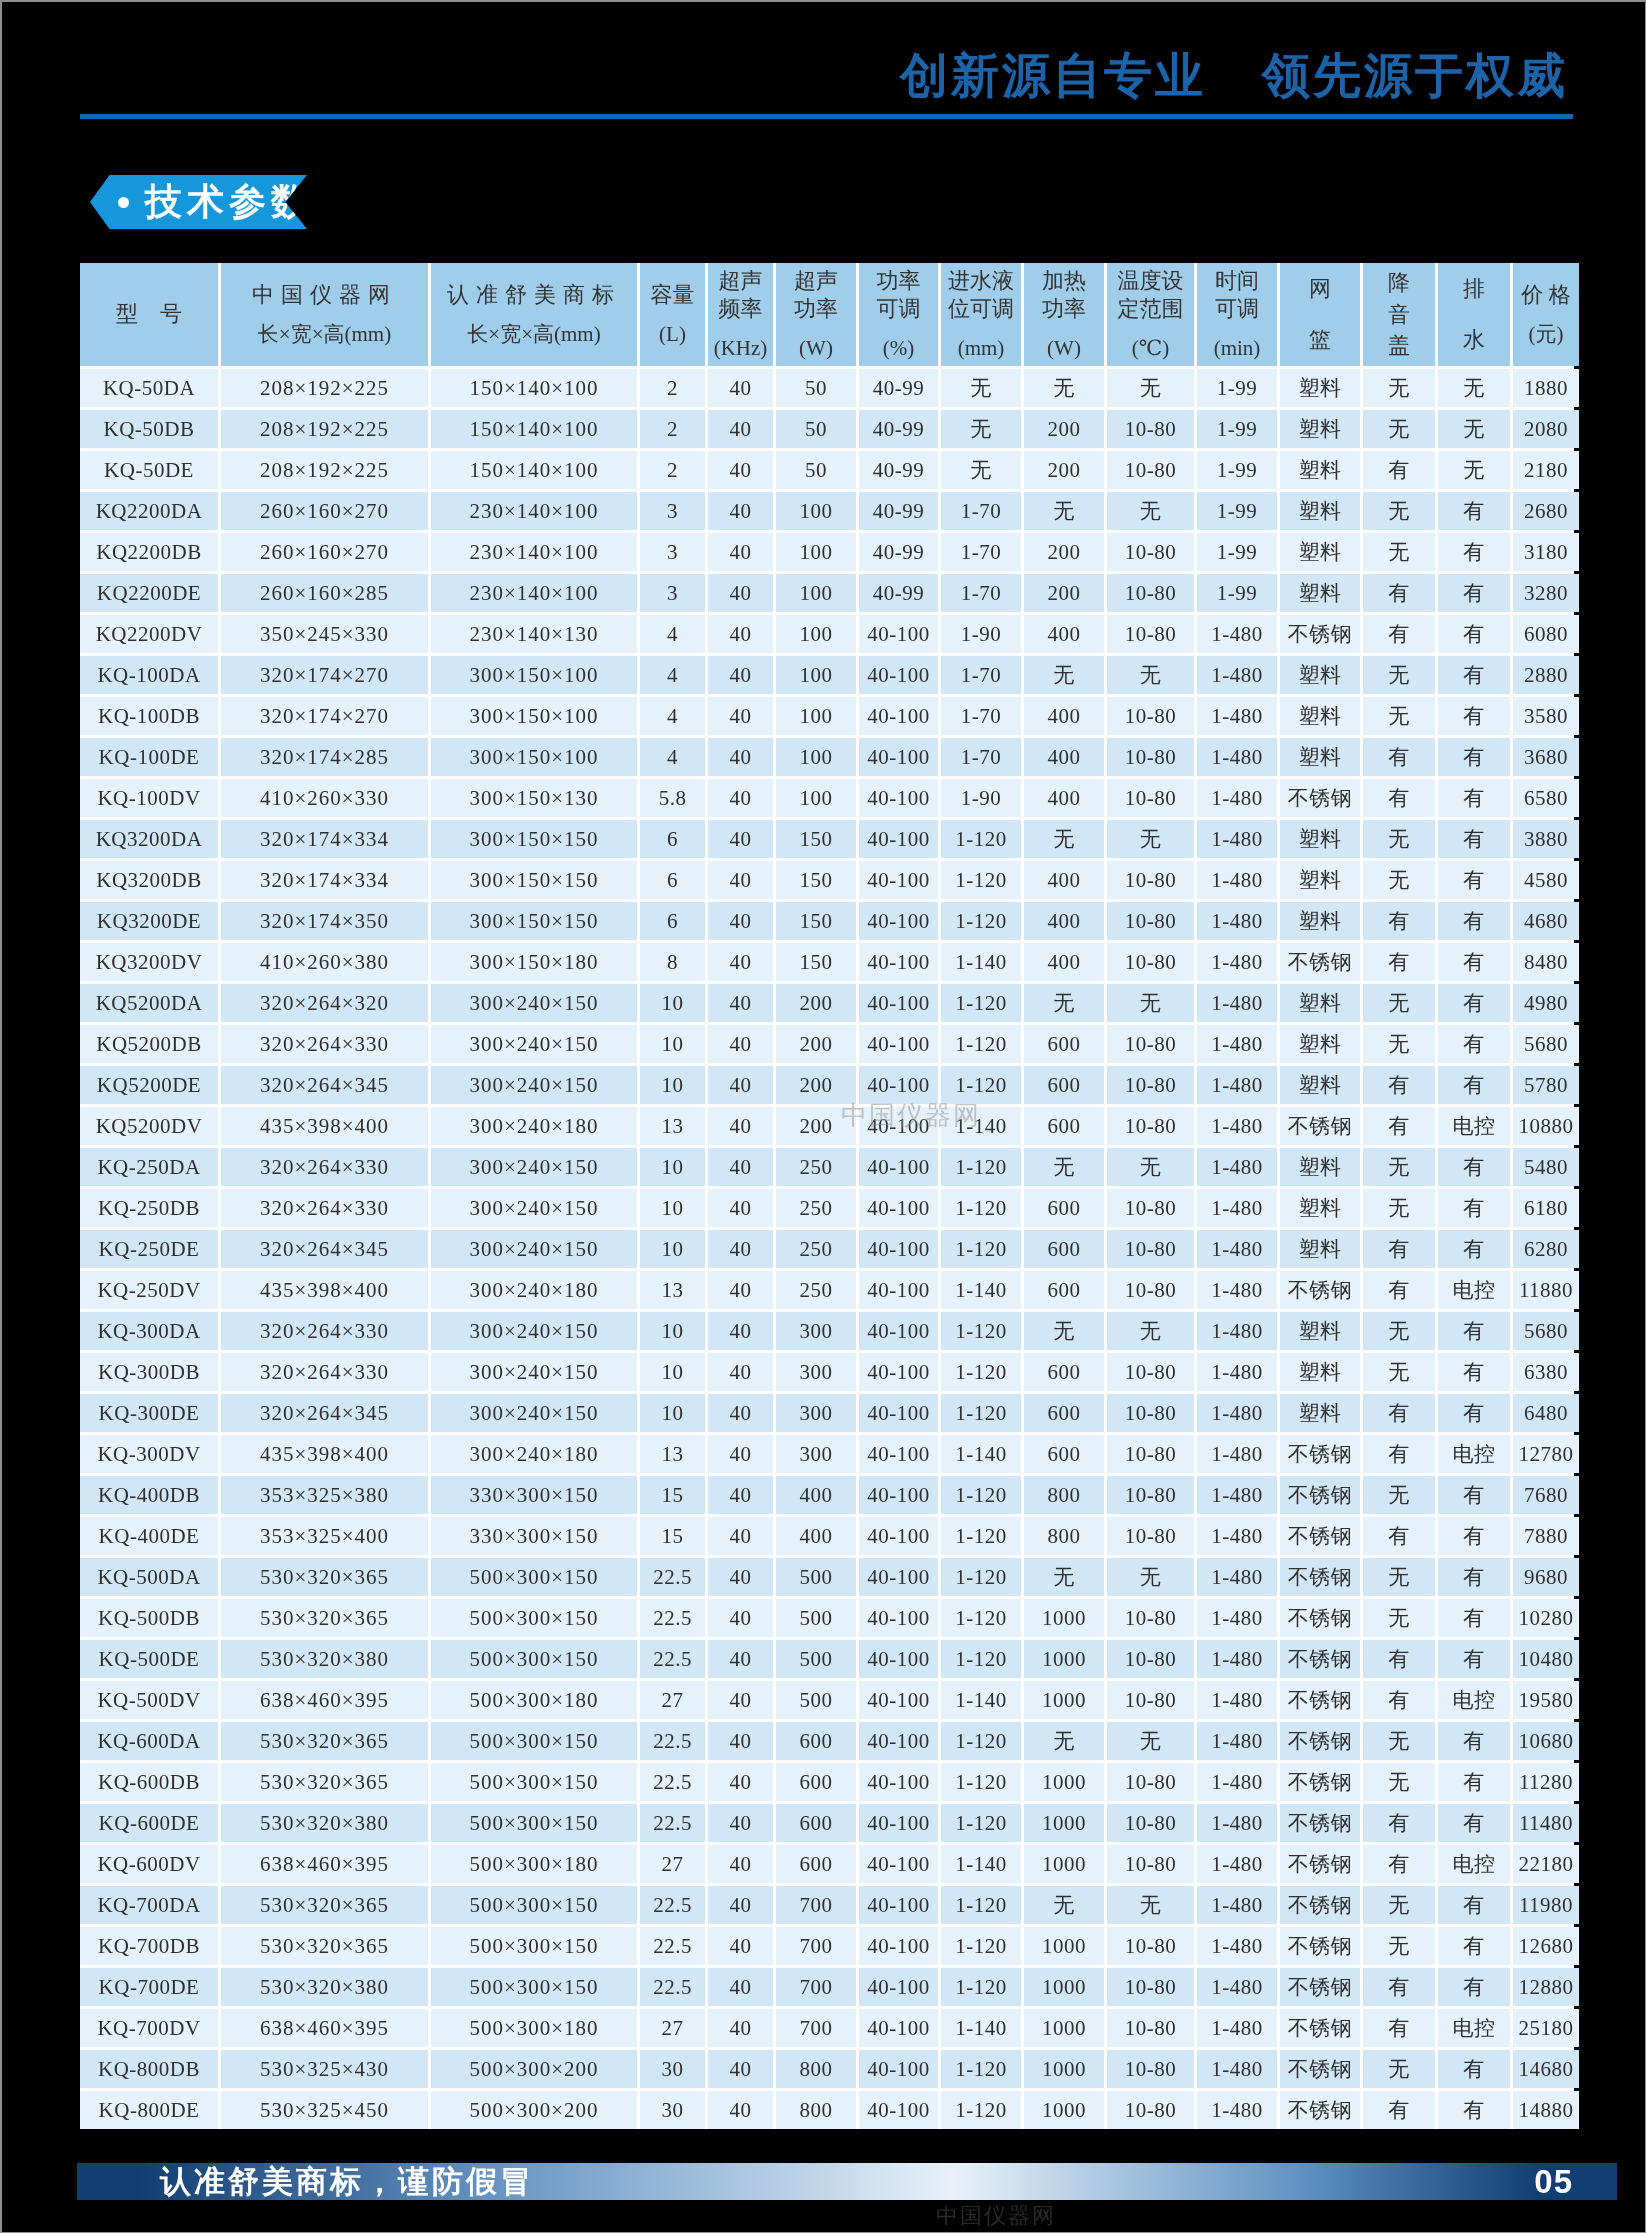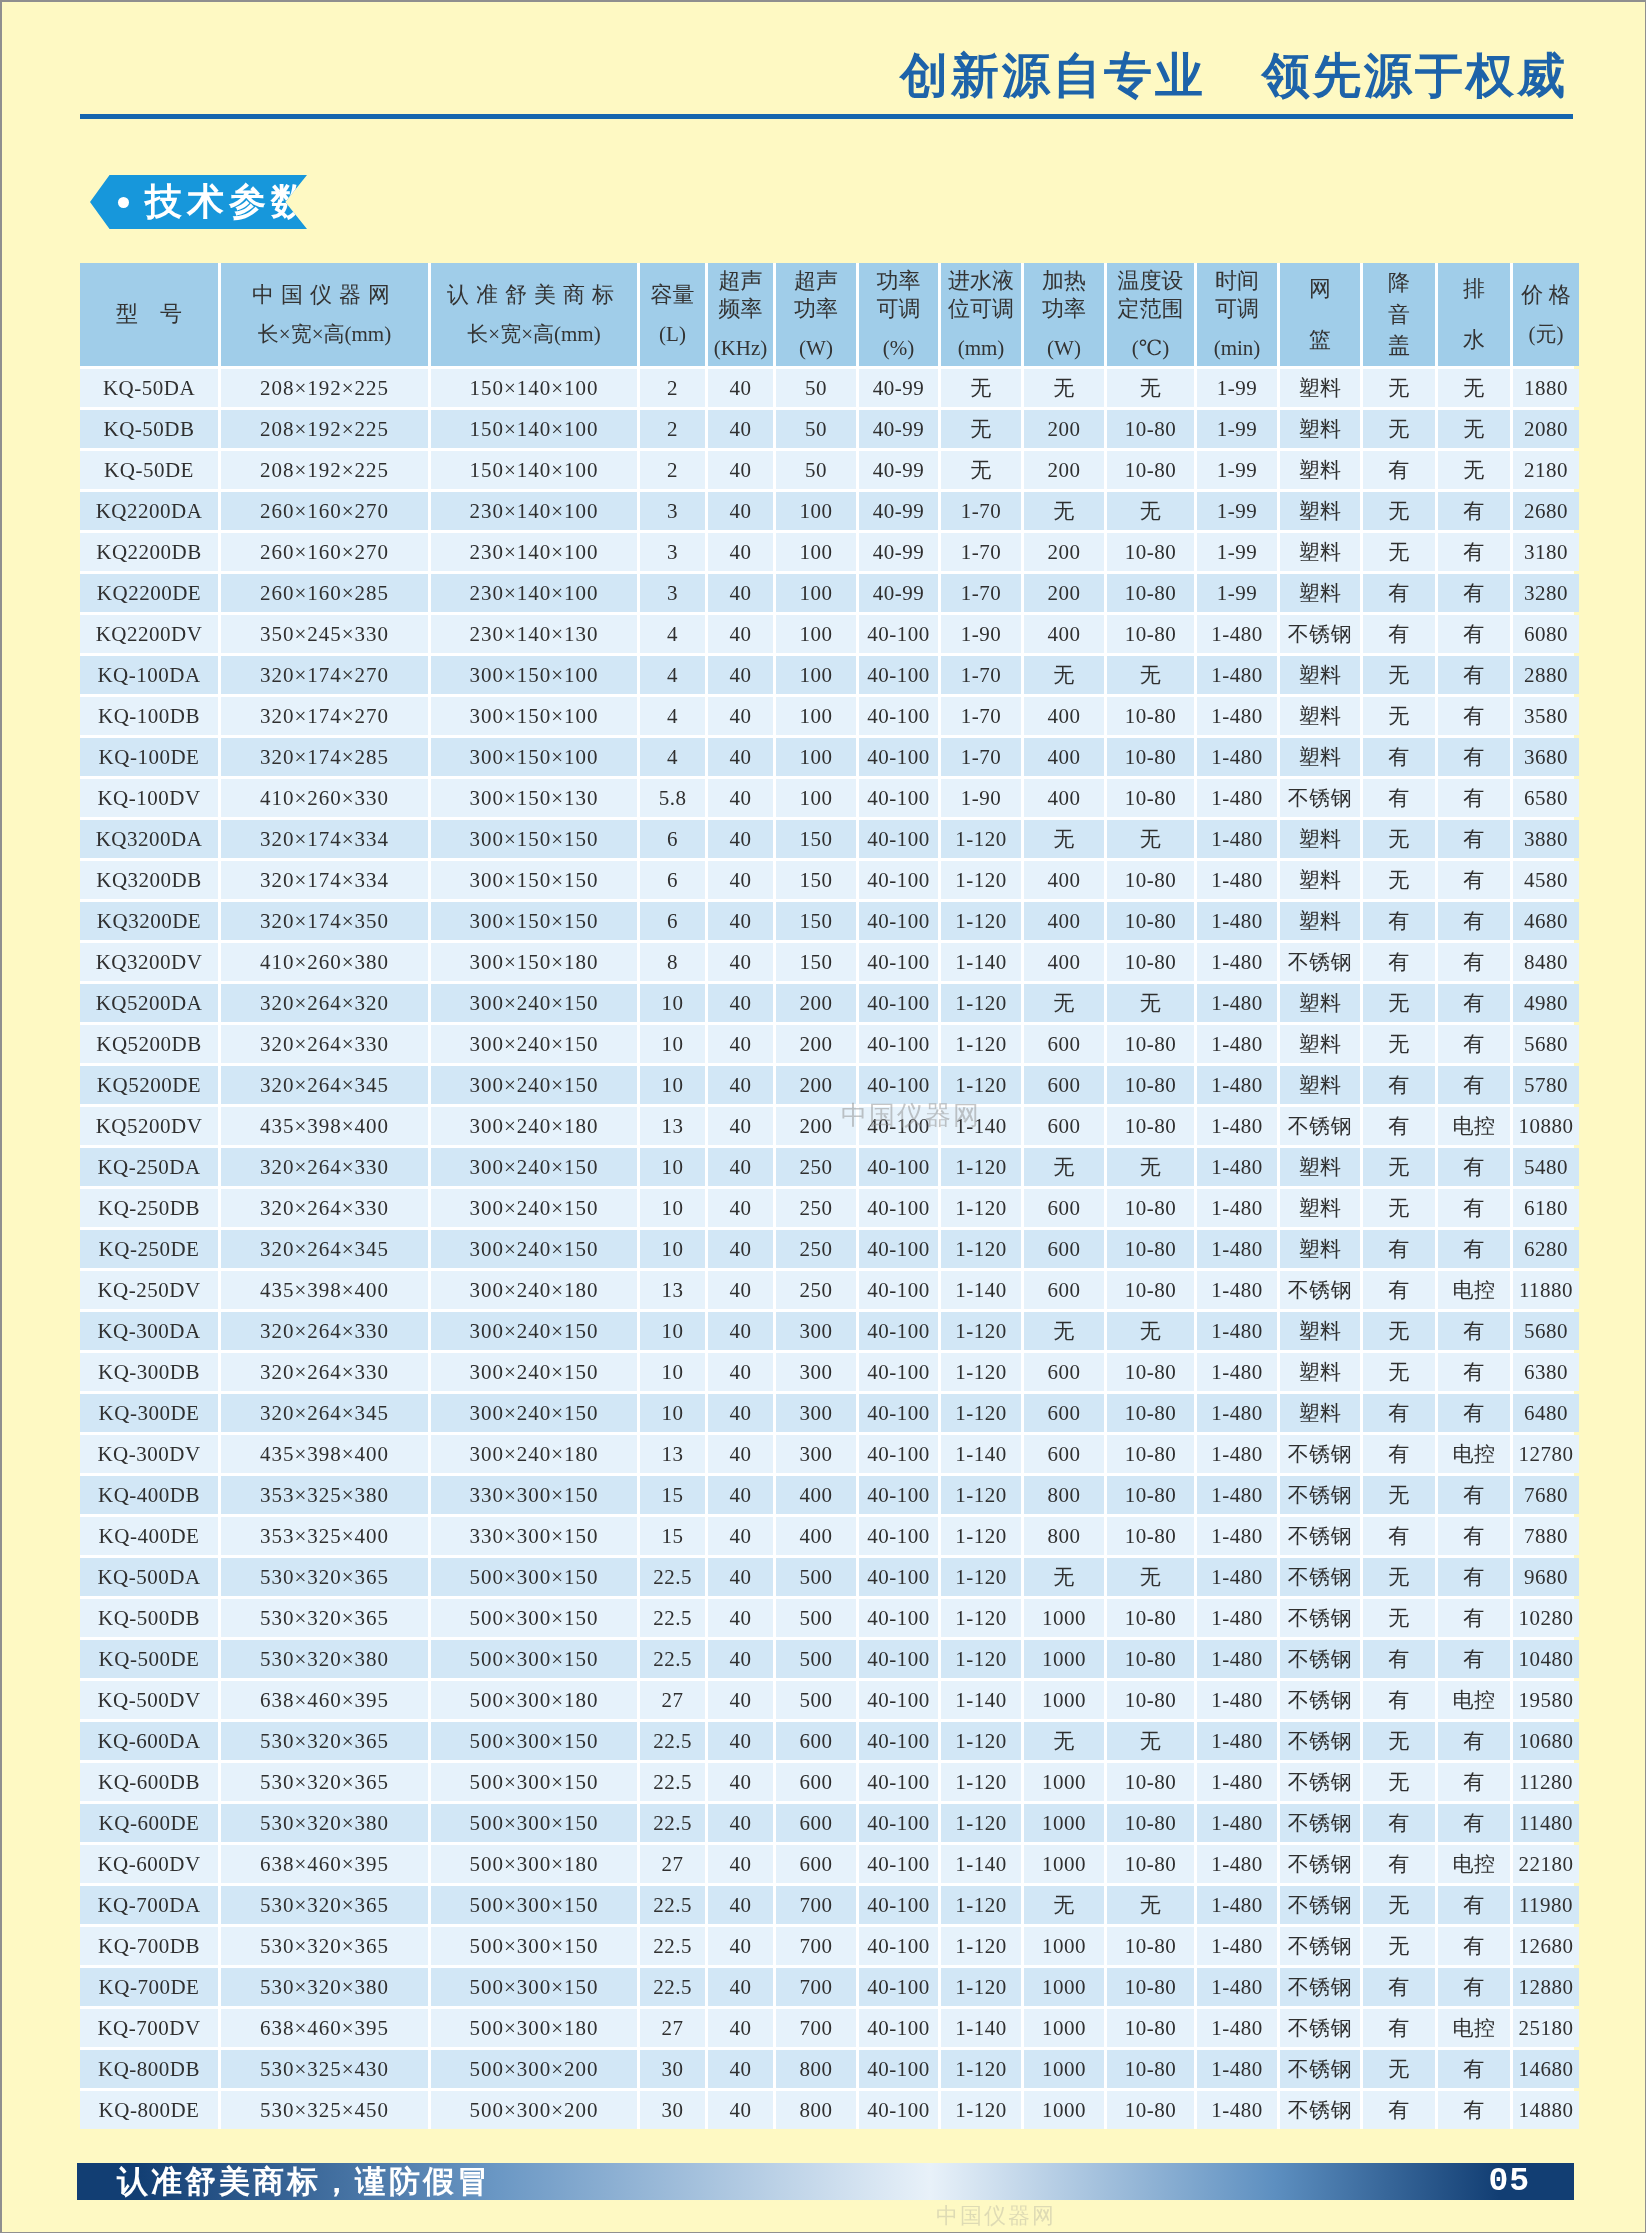--- a/index.html
+++ b/index.html
@@ -1,19 +1,19 @@
 <!DOCTYPE html>
 <html><head>
 <meta charset="utf-8">
 <style>
   html,body{margin:0;padding:0;background:#ffffff;}
   .page{
     position:relative;
     width:1647px;height:2234px;
-    background:#fef9c3;
+    background:#000000;
     border:2px solid #8f8f8f;
     box-sizing:border-box;
     overflow:hidden;
     font-family:"Liberation Serif","DejaVu Serif",serif;
   }
   
   .slogan{
     position:absolute;top:50px;right:77px;
     font-family:"Liberation Sans","DejaVu Sans",sans-serif;
     font-weight:bold;font-size:48px;line-height:1;
@@ -83,22 +83,22 @@
   }
   .wm-mid{left:796px;top:1096px;font-size:26px;opacity:0.5;}
   .wm-bottom{left:891px;top:2199px;font-size:22px;opacity:0.28;}
   
   .footer-bar{
     position:absolute;left:75px;top:2161px;width:1497px;height:37px;
     background:linear-gradient(90deg,
       #123e73 0%, #123e73 4%, #6a97c4 28%, #e8f1f9 57%,
       #5d8fc0 80%, #123e73 95%, #123e73 100%);
     display:flex;align-items:center;
-    font-family:Liberation Mono, monospace;
-    color:#ffffff;font-weight:bold;
+    font-family:Liberation Sans, sans-serif;
+    color:#ffffff;font-weight:bold;padding-left:43px;
   }
   .footer-notice{font-size:31px;letter-spacing:3px;margin-left:40px;white-space:nowrap;}
   .footer-page{margin-left:auto;margin-right:44px;font-size:33px;letter-spacing:1px;}
 </style>
 </head>
 <body>
 
 <div class="page">
 
   <div class="slogan">

